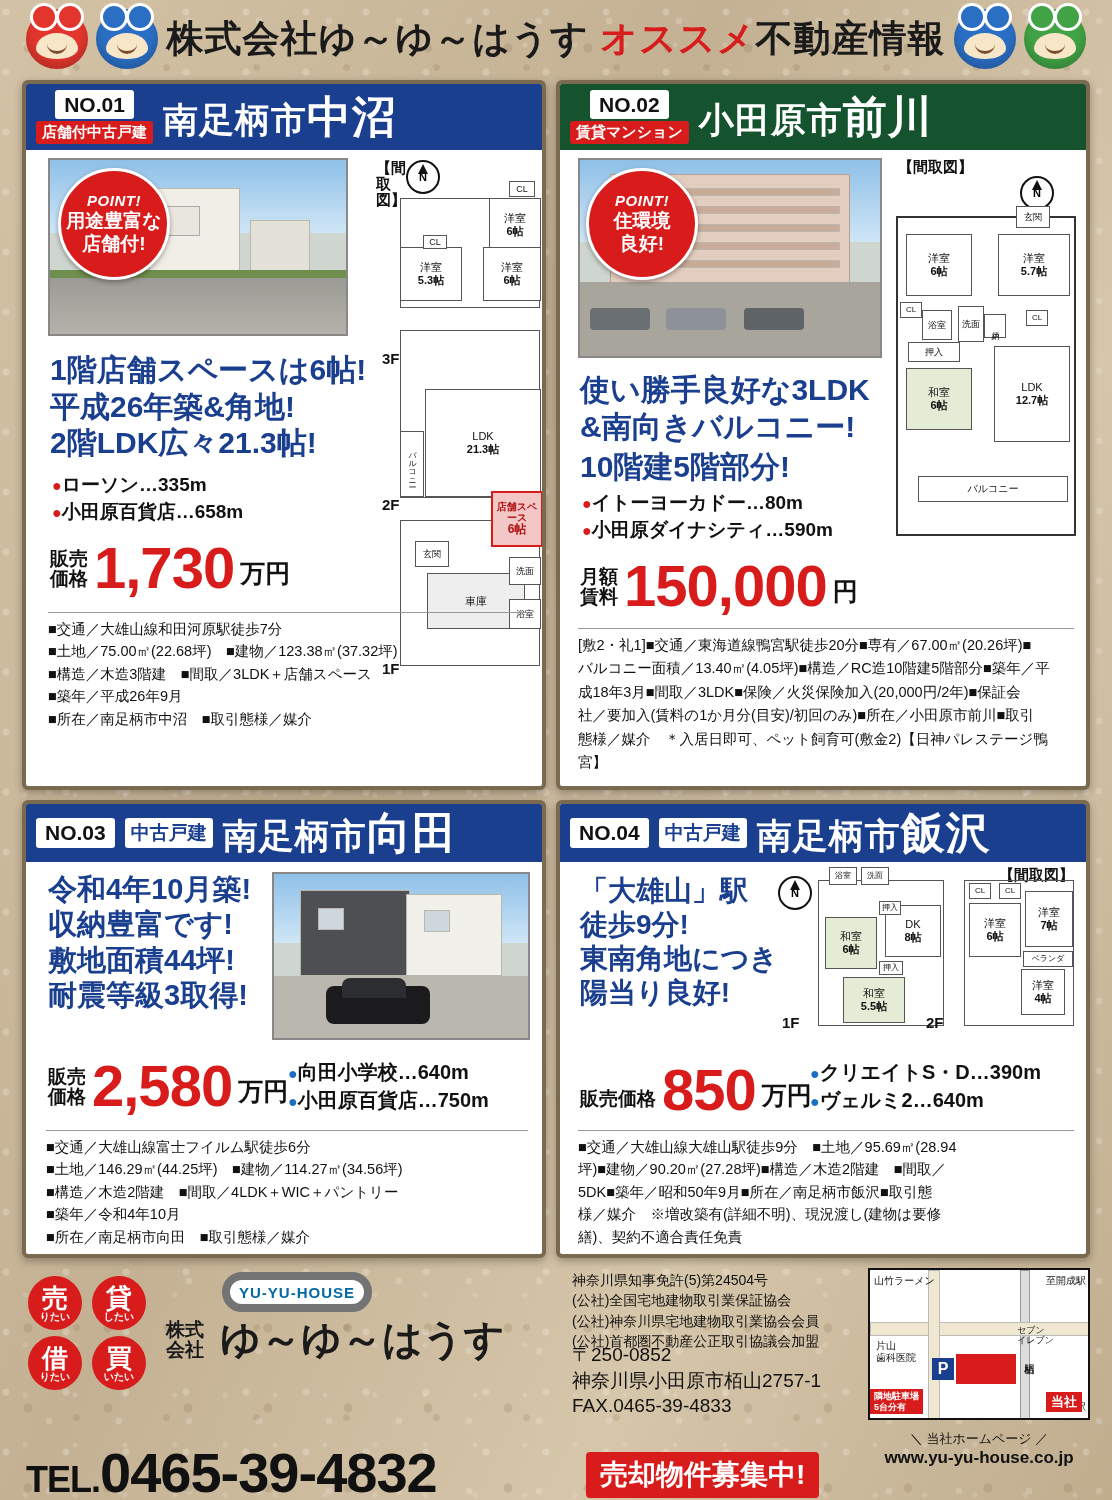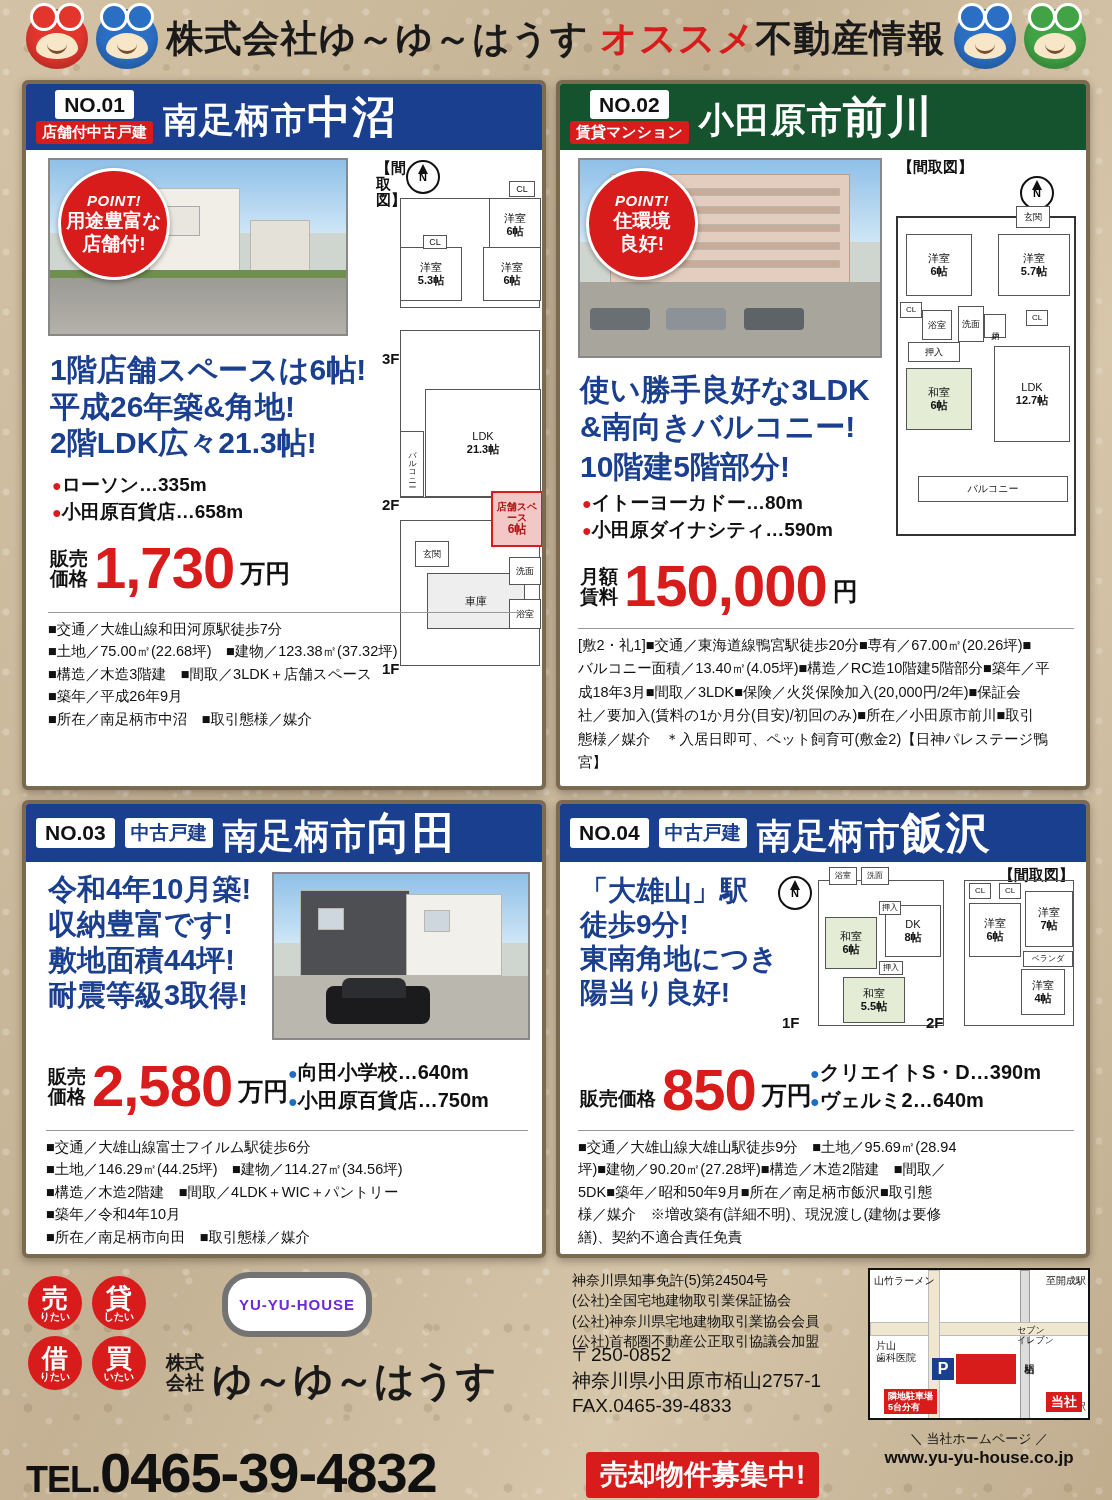--- a/index.html
+++ b/index.html
@@ -188,23 +188,23 @@
   .map .rail { position: absolute; background: #ddd; border: 1px solid #999; }
   .map .here { position: absolute; background: #d81b1b; color: #fff; font-weight: bold;
                font-size: 13px; padding: 1px 5px; }
   .map .pbox { position: absolute; background: #1b3f8f; color: #fff; font-weight: bold;
                font-size: 16px; width: 22px; height: 22px; display:flex;align-items:center;justify-content:center;}
   .map .lbl { position: absolute; color: #111; white-space: nowrap; }
   .hp { position: absolute; right: 22px; top: 168px; width: 222px; text-align: center; }
   .hp .cap { font-size: 13px; color: #111; }
   .hp .url { font-size: 17px; font-weight: bold; color: #111; }
   .yuyu-logo {
-    width: 150px; height: 65px; border-radius: 27px; background: #fff;
-    border: 6px solid #737373; display:flex; align-items:center; justify-content:center;
-    font-size: 15px; font-weight: bold; color: #6d28d9; letter-spacing: 1px;
+    width: 150px; height: 40px; border-radius: 27px; background: #fff;
+    border: 8px solid #737373; display:flex; align-items:center; justify-content:center;
+    font-size: 15px; font-weight: bold; color: #0369a1; letter-spacing: 1px;
   }
 </style>
 </head>
 <body>
 
 <div class="bg"></div>
 <div class="page">
 
   <div class="header">
     <div class="frog red">
@@ -570,21 +570,21 @@
         <div class="s">りたい</div>
       </div>
       <div class="stamp">
         <div class="k">買</div>
         <div class="s">いたい</div>
       </div>
     </div>
 
     <div style="position:absolute;left:166px;top:10px;">
       <div class="yuyu-logo" style="margin-left:56px;">YU-YU-HOUSE</div>
-      <div style="display:flex;align-items:flex-start;gap:8px;margin-top:16px;">
+      <div style="display:flex;align-items:center;gap:16px;margin-top:0;">
         <div class="logo-kk">
           <div>株式</div>
           <div>会社</div>
         </div>
         <div class="logo-text">ゆ～ゆ～はうす</div>
       </div>
     </div>
 
     <div class="legal" style="position:absolute;left:572px;top:8px;width:290px;">
       <div>神奈川県知事免許(5)第24504号</div>
@@ -611,21 +611,21 @@
       <div class="road" style="left:58px;top:0;width:12px;height:152px;"></div>
       <div class="lbl" style="left:4px;top:4px;font-size:10px;">山竹ラーメン</div>
       <div class="lbl" style="left:6px;top:70px;font-size:10px;line-height:1.2;">片山<br>歯科医院</div>
       <div class="lbl" style="right:2px;top:4px;font-size:10px;">至開成駅</div>
       <div class="lbl" style="right:34px;top:56px;font-size:9px;line-height:1.1;">セブン<br>イレブン</div>
       <div class="lbl" style="left:152px;top:86px;font-size:10px;writing-mode:vertical-rl;">栢山駅</div>
       <div class="lbl" style="right:2px;bottom:4px;font-size:10px;">至富水駅</div>
       <div class="pbox" style="left:62px;top:88px;">P</div>
       <div style="position:absolute;left:86px;top:84px;width:60px;height:30px;background:#d81b1b;"></div>
       <div class="here" style="left:176px;bottom:6px;">当社</div>
-      <div style="position:absolute;left:14px;bottom:4px;background:#d81b1b;color:#fff;font-size:9px;line-height:1.15;padding:2px 4px;font-weight:bold;">
+      <div style="position:absolute;left:0;bottom:4px;background:#d81b1b;color:#fff;font-size:9px;line-height:1.15;padding:2px 4px;font-weight:bold;">
         <span>隣地駐車場</span><br>
         <span>5台分有</span>
       </div>
     </div>
 
     <div class="hp">
       <div class="cap">＼ 当社ホームページ ／</div>
       <div class="url">www.yu-yu-house.co.jp</div>
     </div>
   </div>

